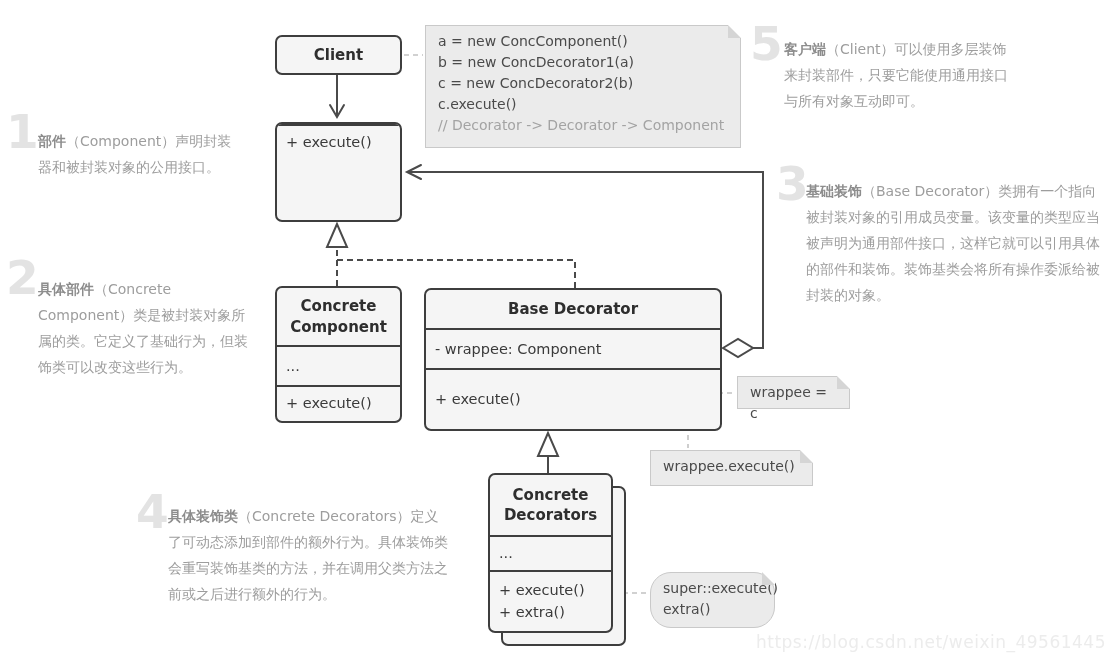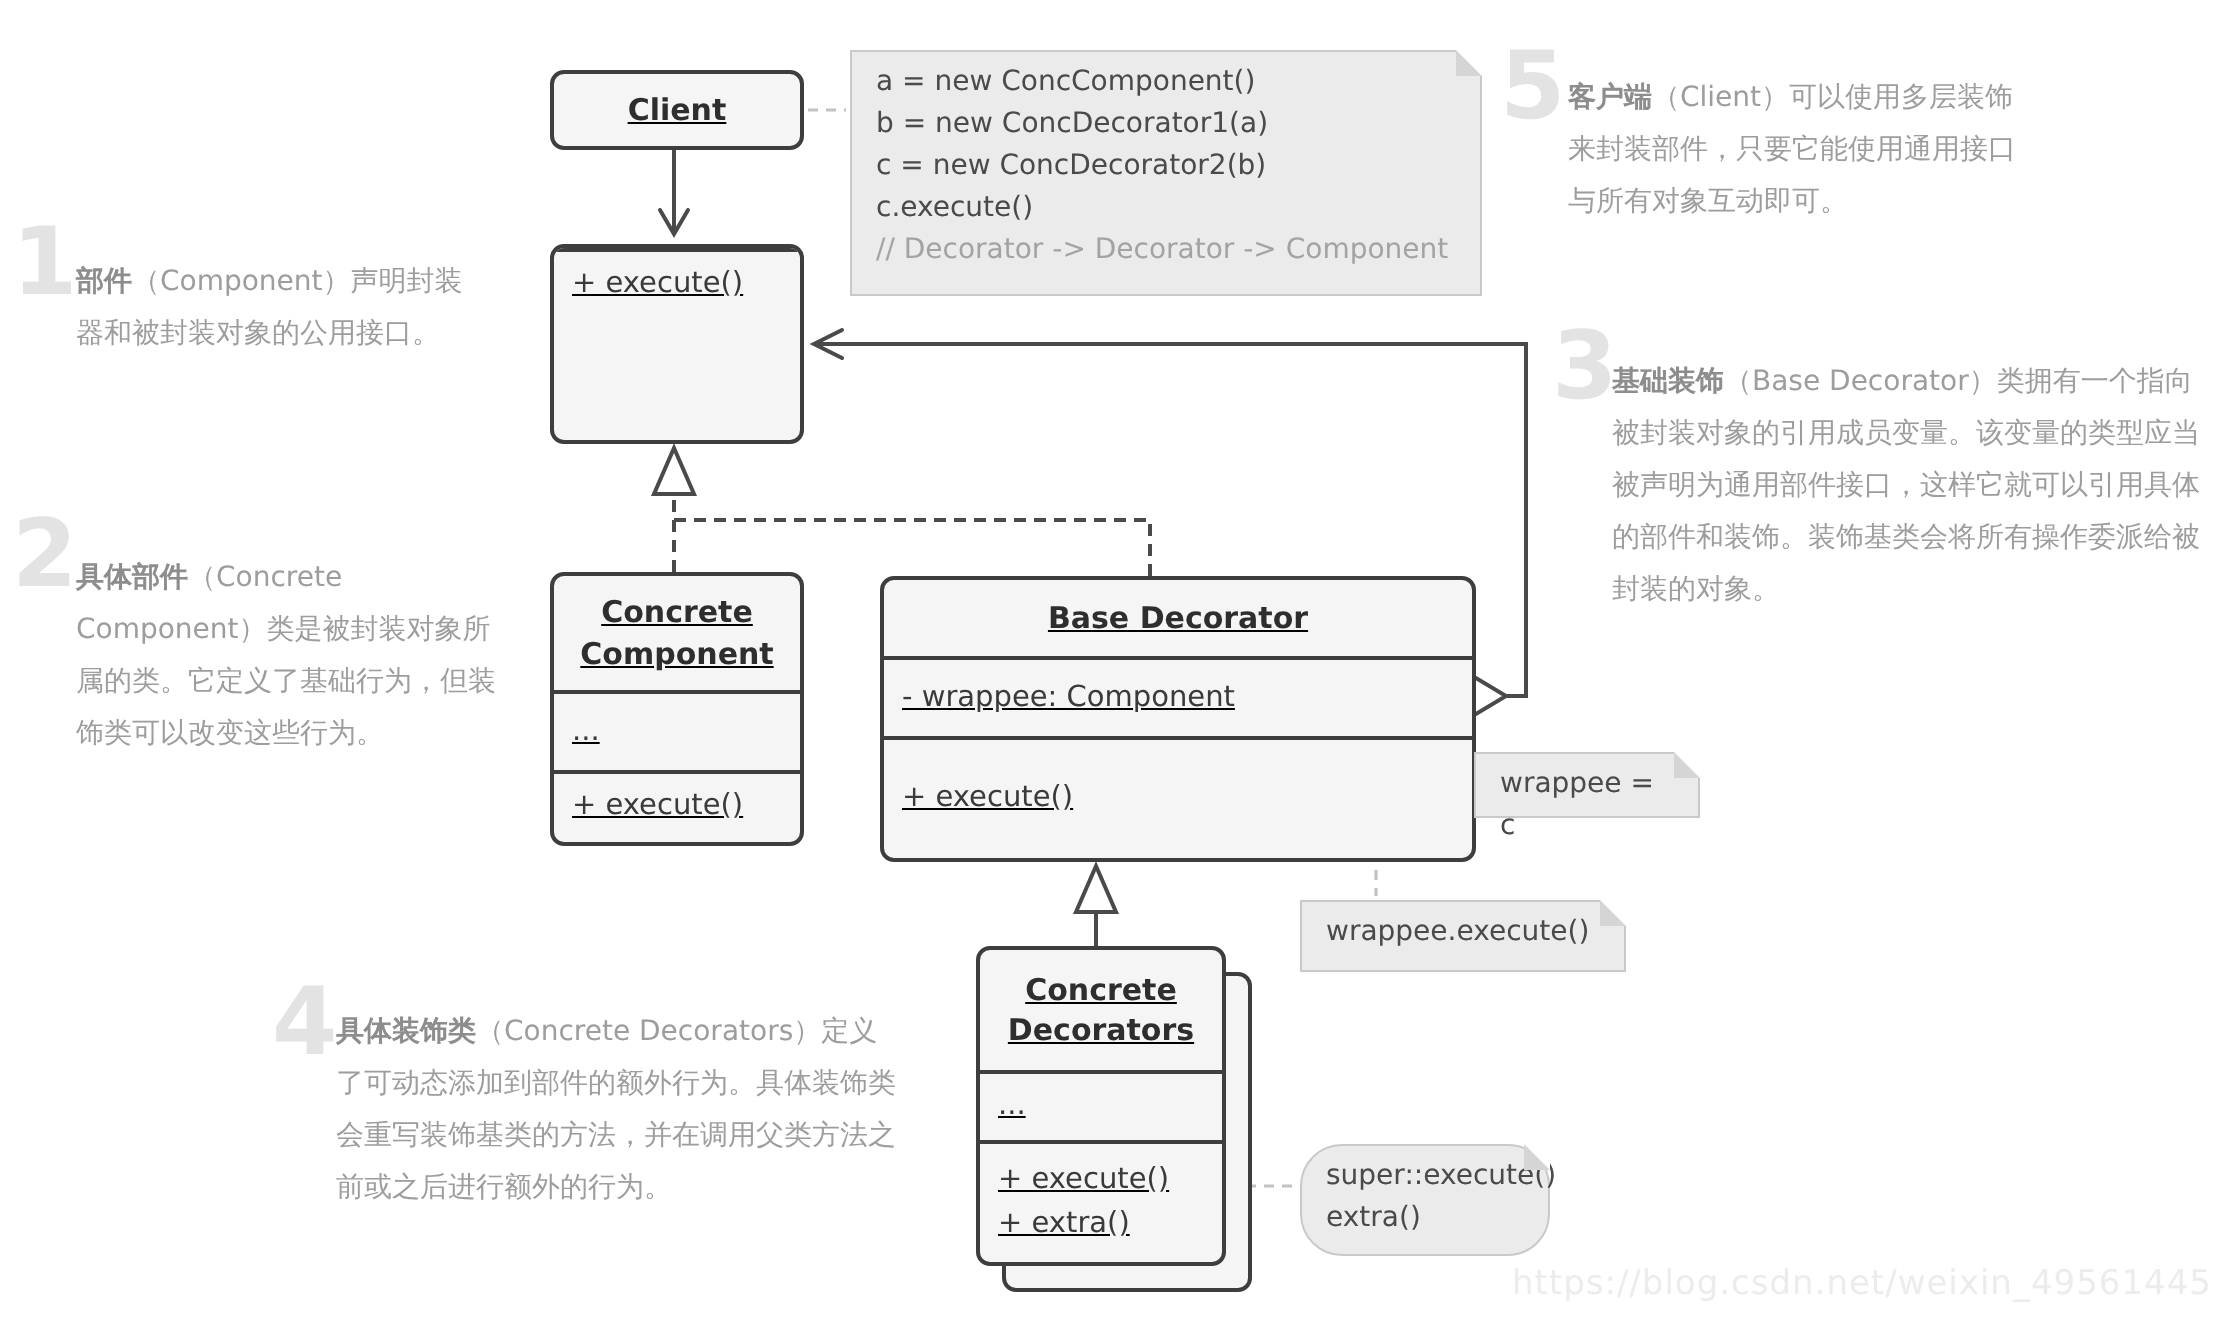--- a/index.html
+++ b/index.html
@@ -1,21 +1,21 @@
 <!DOCTYPE html>
 <html><head>
 <meta charset="utf-8">
 <style>
   * { margin:0; padding:0; box-sizing:border-box; }
   html,body { background:#fff; }
   body { font-family:"DejaVu Sans","Liberation Sans",sans-serif; }
   #canvas { position:relative; width:1112px; height:660px; background:#fff; overflow:hidden; }
 
   
-  .uml-class { position:absolute; background:#f5f5f5; border:2.5px solid #3e3e3e; border-radius:7px; overflow:hidden;text-decoration:underline; }
+  .uml-class { position:absolute; background:#f5f5f5; border:2.5px solid #3e3e3e; border-radius:7px; overflow:hidden; }
   .uml-title { display:flex; flex-direction:column; justify-content:center; align-items:center;
                font-weight:bold; font-size:15px; color:#2e2e2e; text-align:center; line-height:1.35; padding:4px 2px; }
   .uml-stereotype { font-weight:normal; font-size:14px; color:#2e2e2e; }
   .uml-compartment { border-top:2px solid #3e3e3e; padding:6px 9px; display:flex; flex-direction:column; justify-content:center; }
   .uml-member { font-size:14.5px; color:#3a3a3a; line-height:1.55; text-align:left; white-space:nowrap; }
 
   
   .note { position:absolute; background:#ebebeb; border:1px solid #c9c9c9; color:#4a4a4a;
           font-size:14px; line-height:21px; padding:5px 12px; }
   .note::before { content:""; position:absolute; top:-1px; right:-1px; width:0; height:0;
@@ -123,21 +123,21 @@
   <div class="uml-class" style="left:275px; top:286px; width:127px; height:137px;">
     <div class="uml-title" style="height:57px;">Concrete Component</div>
     <div class="uml-compartment" style="height:40px;">
       <div class="uml-member">...</div>
     </div>
     <div class="uml-compartment" style="height:35px;">
       <div class="uml-member">+ execute()</div>
     </div>
   </div>
 
-  <div class="uml-class" style="left:424px; top:288px; width:298px; height:143px;margin-left:16px;">
+  <div class="uml-class" style="left:424px; top:288px; width:298px; height:143px;">
     <div class="uml-title" style="height:38px;">Base Decorator</div>
     <div class="uml-compartment" style="height:40px;">
       <div class="uml-member">- wrappee: Component</div>
     </div>
     <div class="uml-compartment" style="height:60px;">
       <div class="uml-member">+ execute()</div>
     </div>
   </div>
 
   <div class="uml-class" style="left:501px; top:486px; width:125px; height:160px;"></div>

